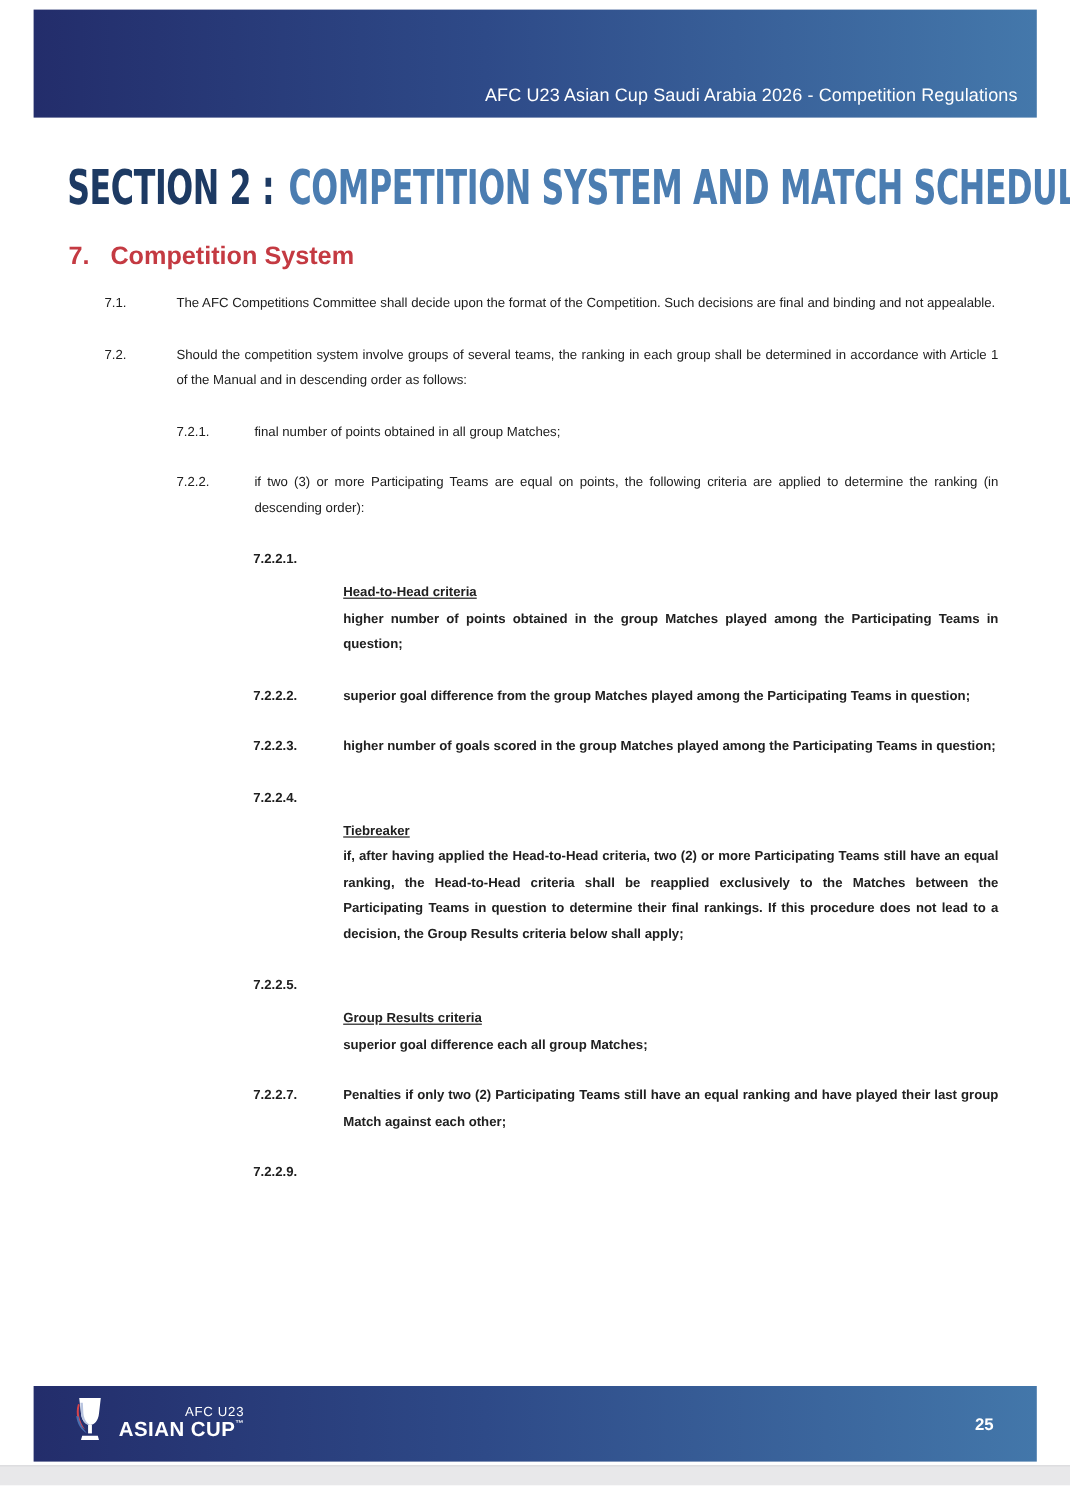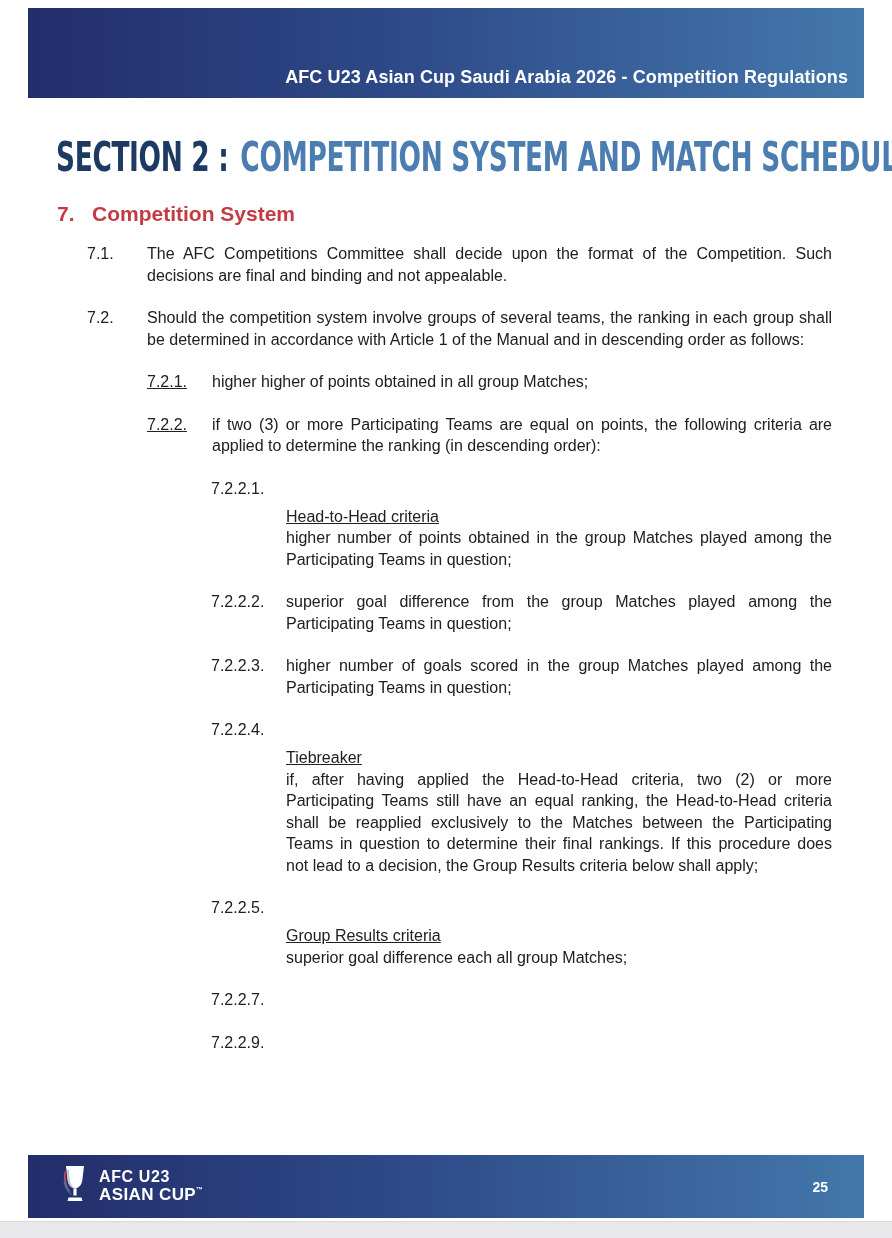--- a/index.html
+++ b/index.html
@@ -18,22 +18,22 @@
     height: 90px;
     background: linear-gradient(90deg, #232d6b 0%, #2e4a88 45%, #4478ab 100%);
     display: flex;
     align-items: flex-end;
     justify-content: flex-end;
     padding: 0 16px 10px 0;
     box-sizing: border-box;
   }
   .header-title {
     color: #ffffff;
-    font-size: 18px;
-    font-weight: 700;
+    font-size: 15px;
+    font-weight: 400;
     letter-spacing: 0.1px;
     margin-top: 36px;
   }
 
   
   .section-title {
     margin: 36px 28px 0 56px;
     white-space: nowrap;
     transform: scaleX(0.66);
     transform-origin: left center;
@@ -52,47 +52,47 @@
     font-size: 21px;
     font-weight: 700;
     color: #c43a42;
   }
   .article-heading .art-num { width: 35px; }
 
   
   .content {
     margin: 17px 28px 0 28px;
     padding-right: 32px;
-    font-size: 16px;
+    font-size: 11px;
     line-height: 21.5px;
   }
   .item { display: flex; margin-bottom: 21px; }
   .item .num { flex: none; }
   .item .body { flex: 1; text-align: justify; }
   .lvl1 { padding-left: 59px; }  .lvl1 .num { width: 60px; }
-  .lvl2 { padding-left: 119px; } .lvl2 .num { width: 65px; text-decoration: underline; }
-  .lvl3 { padding-left: 183px; } .lvl3 .num { width: 75px; }
+  .lvl2 { padding-left: 119px; } .lvl2 .num { width: 65px; }
+  .lvl3 { padding-left: 183px; font-weight: bold; } .lvl3 .num { width: 75px; }
   .sub-heading { text-decoration: underline; text-align: left; margin-top: 28px; }
 
   
   .footer-bar {
     position: absolute;
     left: 28px; right: 28px; top: 1155px;
     height: 63px;
     background: linear-gradient(90deg, #232d6b 0%, #2e4a88 45%, #4377aa 100%);
     display: flex;
     align-items: center;
     justify-content: space-between;
     padding: 0 36px 0 30px;
     box-sizing: border-box;
   }
   .footer-logo { display: flex; align-items: center; gap: 9px; }
   .logo-mark { flex: none; }
   .logo-text { color: #ffffff; line-height: 1.05; }
-  .logo-line1 { font-size: 16px; font-weight: 700; letter-spacing: 0.6px; }
+  .logo-line1 { font-size: 11px; font-weight: 400; letter-spacing: 0.6px; text-align: right; }
   .logo-line2 { font-size: 17px; font-weight: 700; letter-spacing: 0.4px; }
   .logo-tm { font-size: 7px; vertical-align: top; }
   .page-number { color: #ffffff; font-size: 14px; font-weight: 700; }
 
   
   .page-end {
     position: absolute;
     left: 0; right: 0; bottom: 0;
     height: 16px;
     background: #e8e8ea;
@@ -126,21 +126,21 @@
   <div class="item lvl1">
     <span class="num">7.2.</span>
     <div class="body">
         <div>Should the competition system involve groups of several teams, the ranking in each group shall be determined in accordance with Article 1 of the Manual and in descending order as follows:</div>
       </div>
   </div>
 
   <div class="item lvl2">
     <span class="num">7.2.1.</span>
     <div class="body">
-        <div>higher higher of points obtained in all group Matches;</div>
+        <div>final number of points obtained in all group Matches;</div>
       </div>
   </div>
 
   <div class="item lvl2">
     <span class="num">7.2.2.</span>
     <div class="body">
         <div>if two (3) or more Participating Teams are equal on points, the following criteria are applied to determine the ranking (in descending order):</div>
       </div>
   </div>
 
@@ -178,20 +178,23 @@
     <span class="num">7.2.2.5.</span>
     <div class="body">
         <div class="sub-heading">Group Results criteria</div>
         <div>superior goal difference each all group Matches;</div>
       </div>
   </div>
 
 
   <div class="item lvl3">
     <span class="num">7.2.2.7.</span>
+    <div class="body">
+        <div>Penalties if only two (2) Participating Teams still have an equal ranking and have played their last group Match against each other;</div>
+      </div>
   </div>
 
 
   <div class="item lvl3">
     <span class="num">7.2.2.9.</span>
   </div>
 </div>
 
 <div class="footer-bar">
   <div class="footer-logo">

